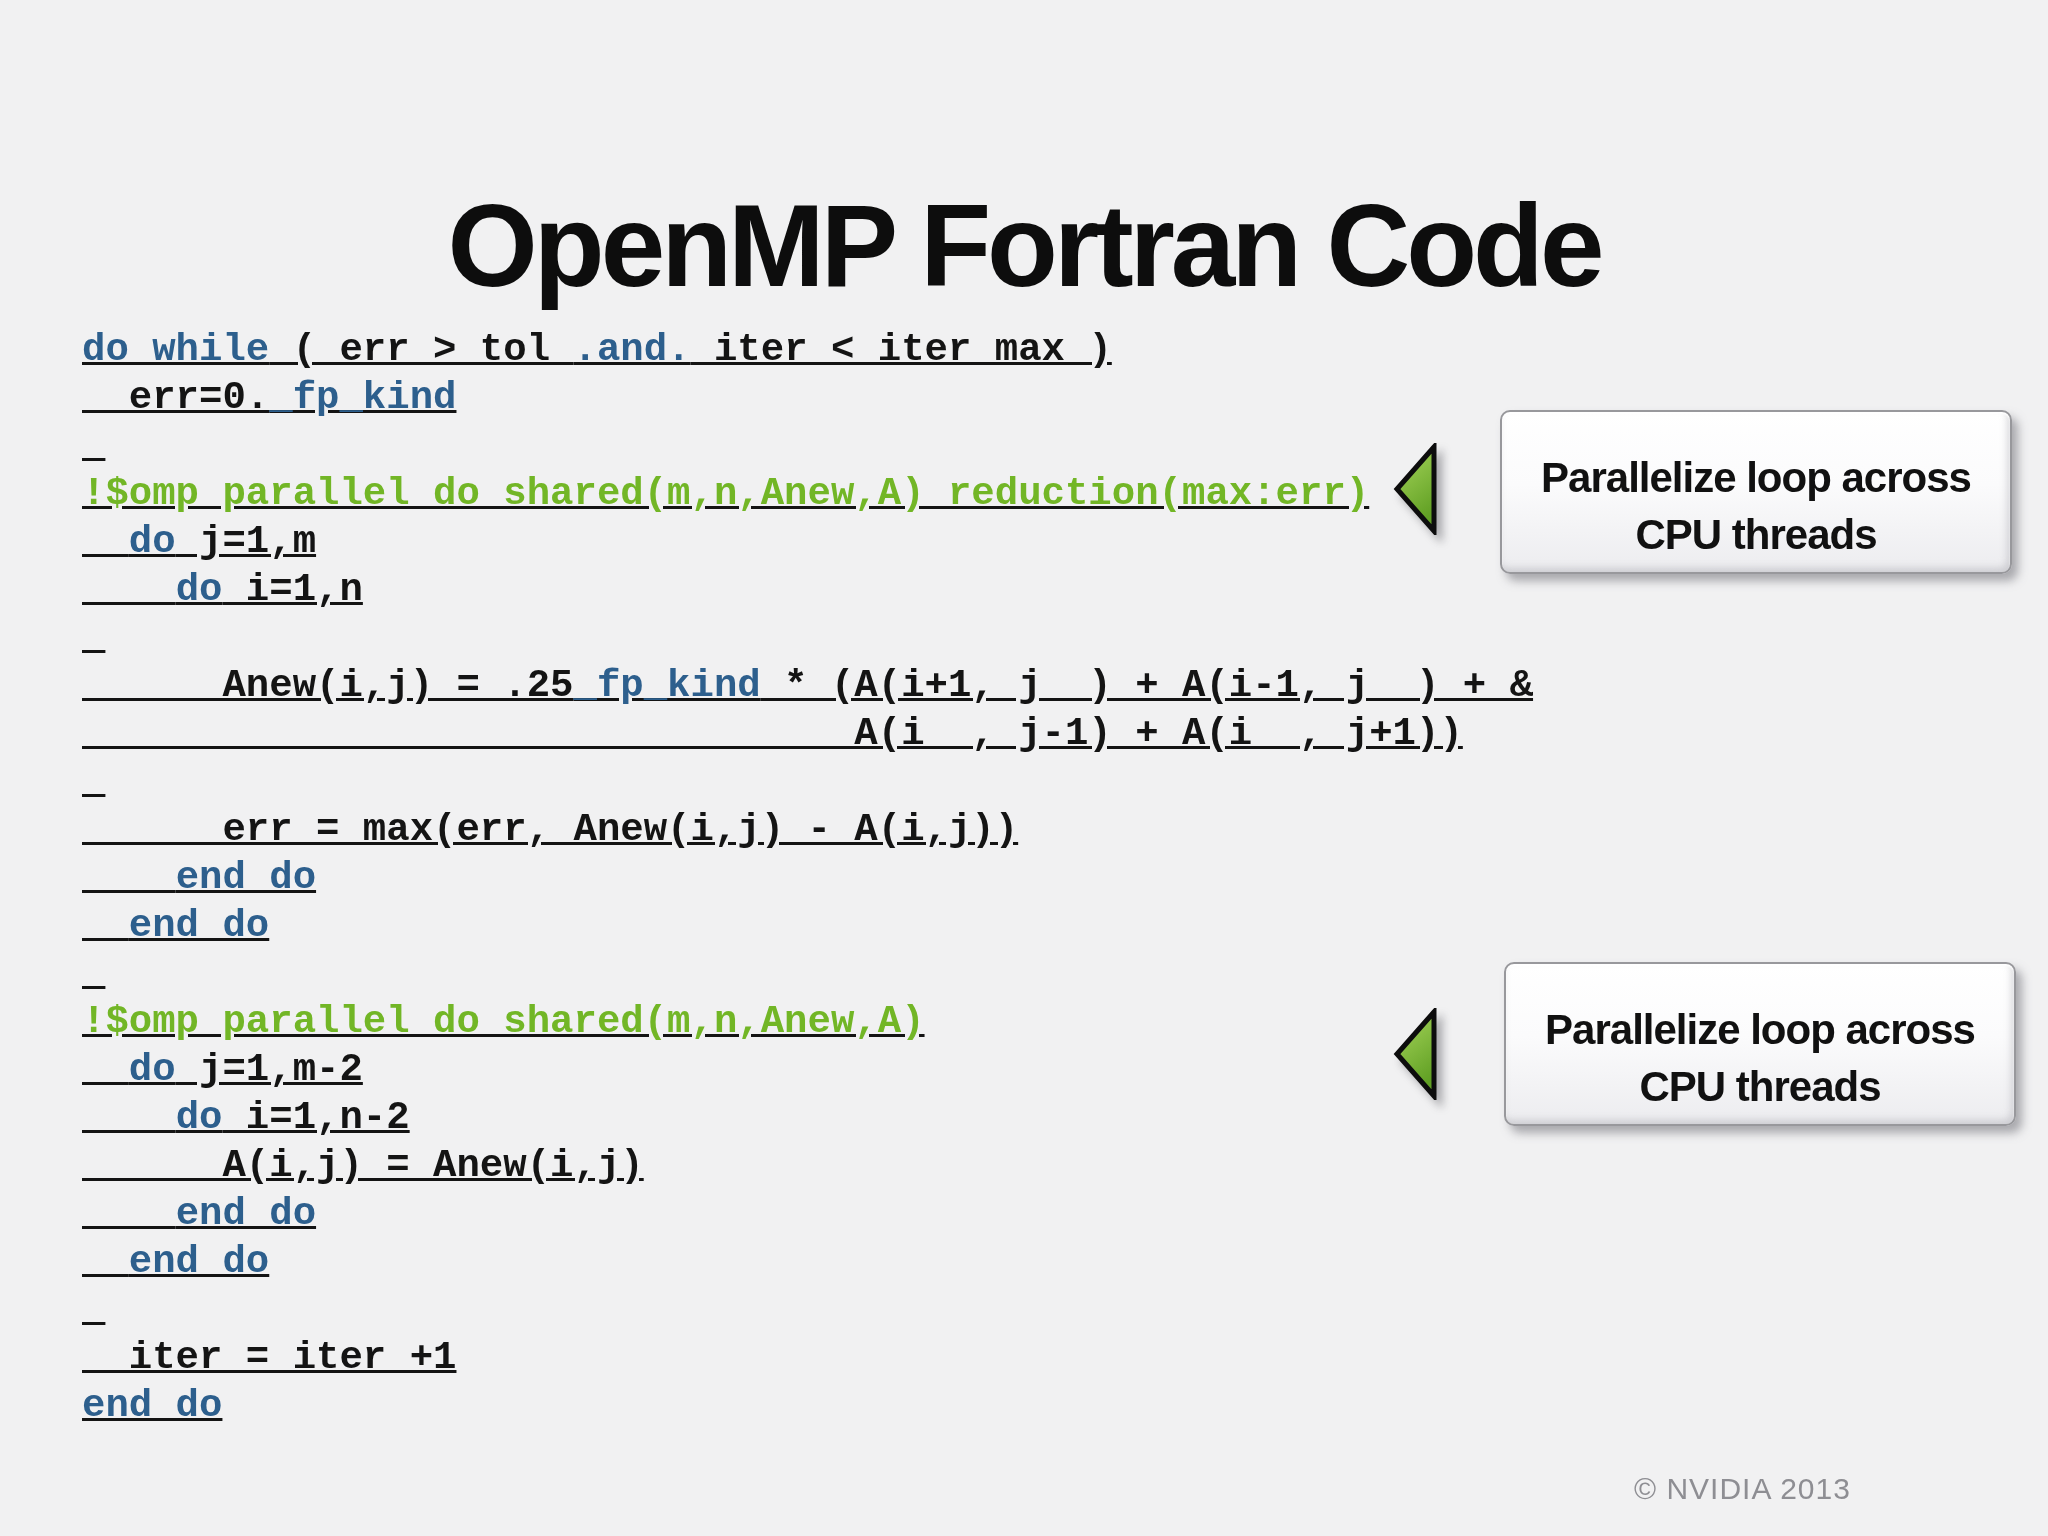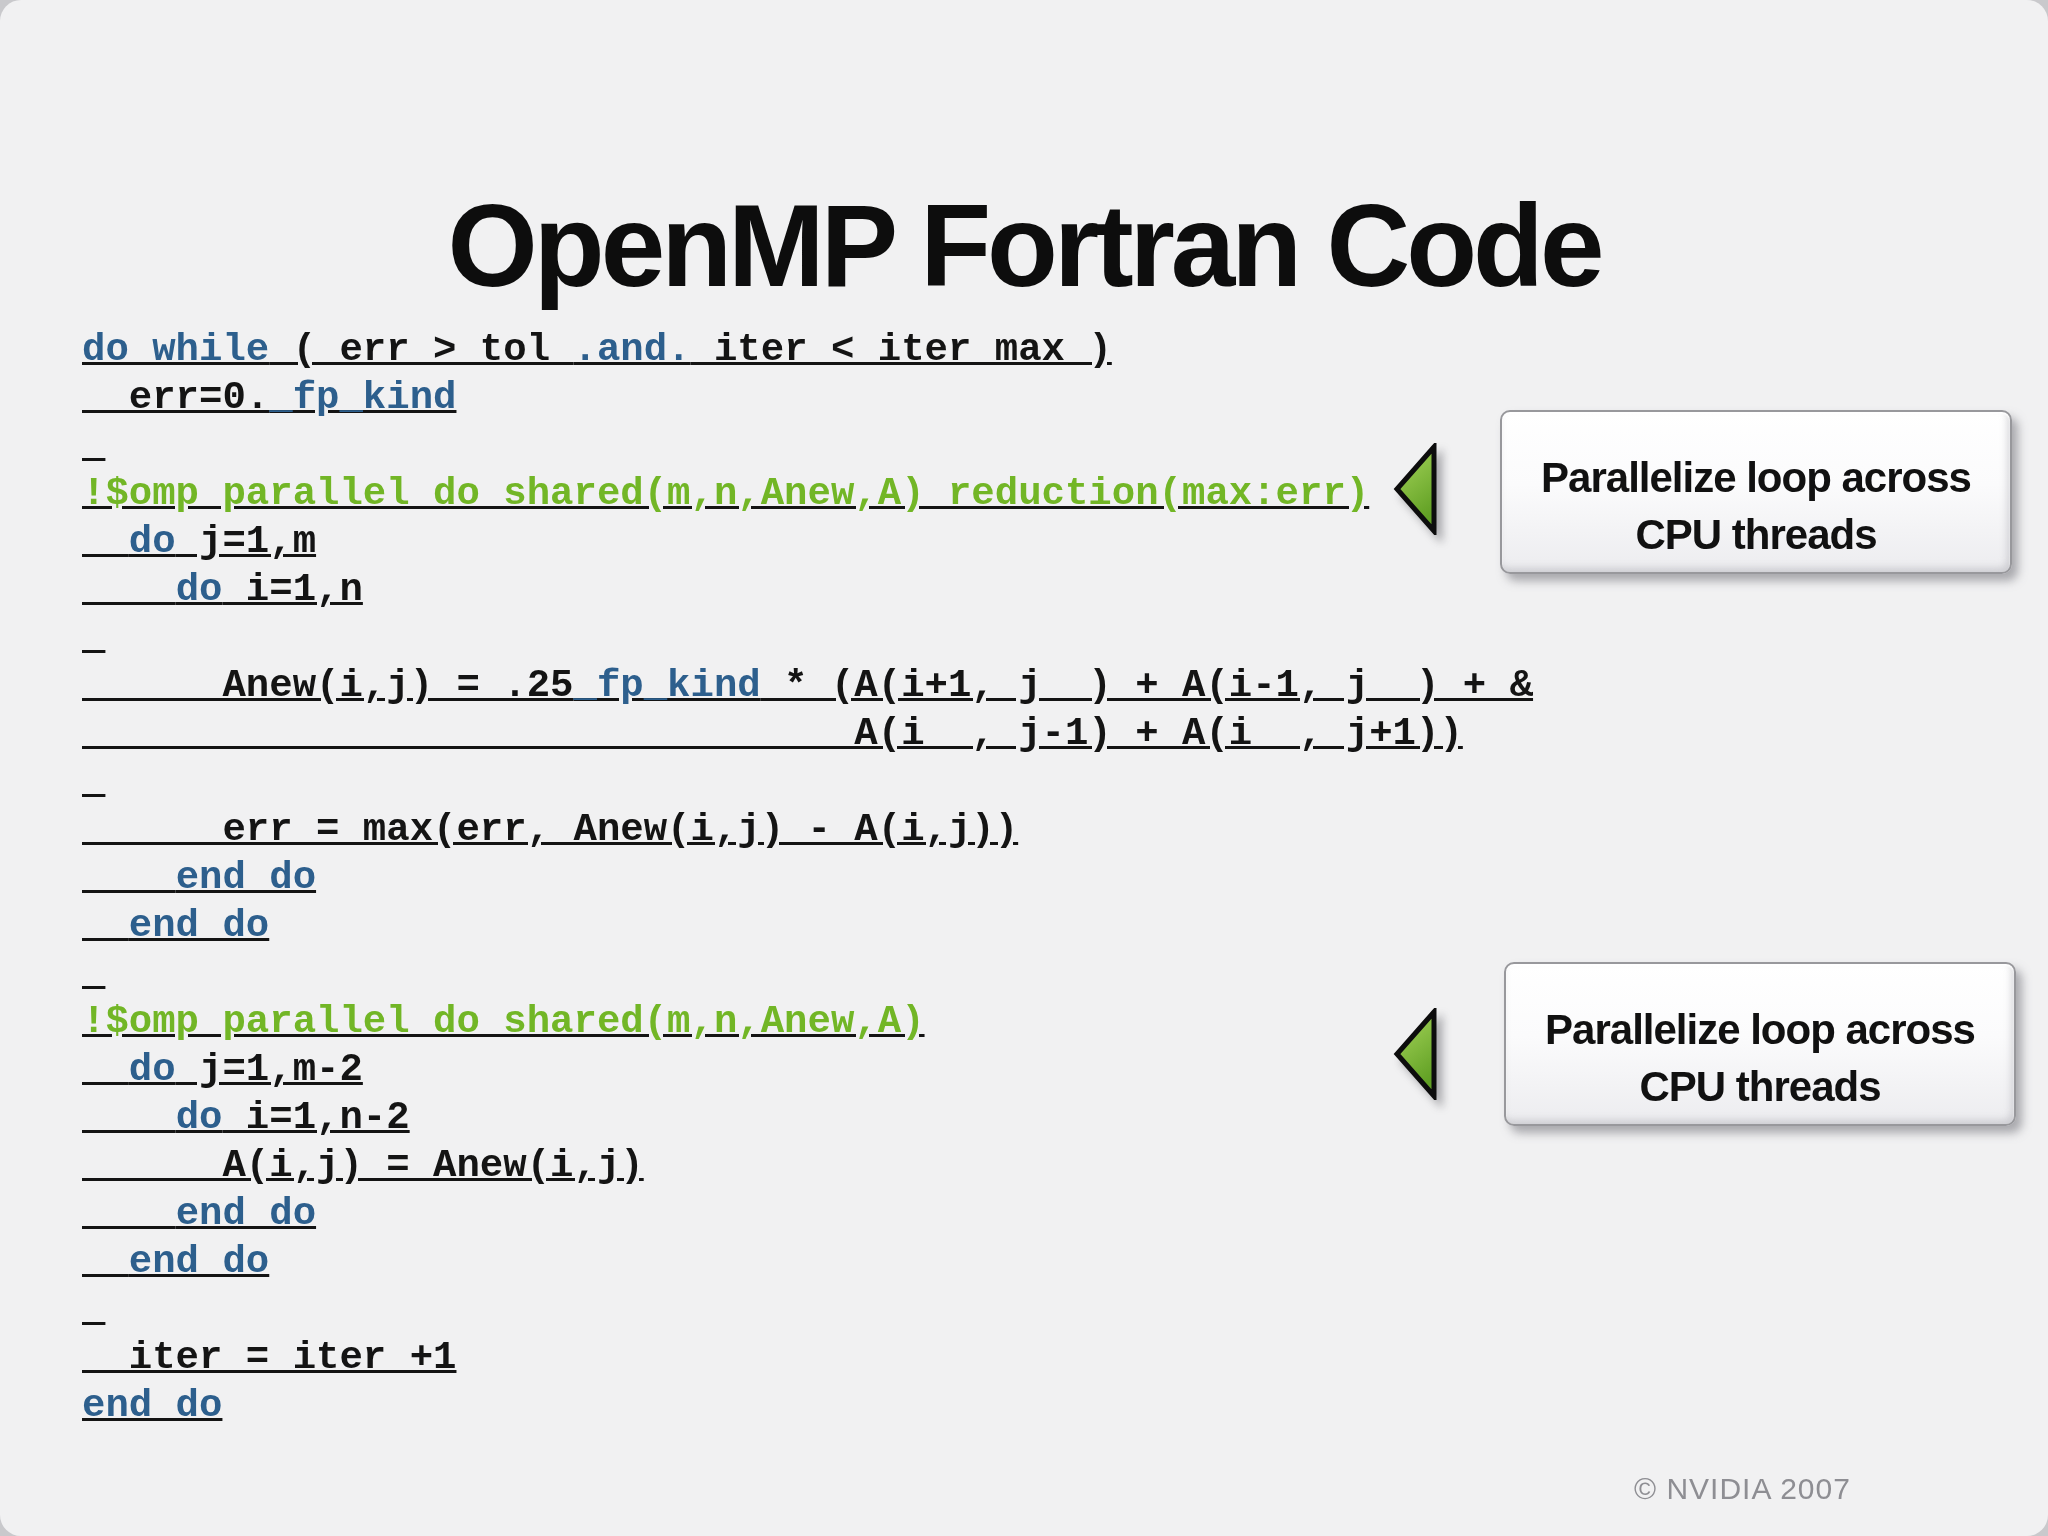--- a/index.html
+++ b/index.html
@@ -5,21 +5,20 @@
   html, body { margin: 0; padding: 0; }
   body { background: #c9c9cc; }
 
   .slide {
     position: relative;
     width: 2048px;
     height: 1536px;
     background: #f1f1f2;
     overflow: hidden;
     font-family: "Liberation Sans", sans-serif;
-    border-radius: 21px;
   }
 
   .slide-title {
     position: absolute;
     top: 96px;
     left: 0;
     right: 0;
     text-align: center;
     font-size: 116px;
     line-height: 1.25;
@@ -122,15 +121,15 @@
       </linearGradient>
     </defs>
     <polygon points="41,4 4,46 41,88" fill="url(#arrowGrad2)" stroke="#0d0d0d" stroke-width="5" stroke-linejoin="miter"></polygon>
   </svg>
 
   <div class="callout callout-2">
     <span class="callout-line">Parallelize loop across</span>
     <span class="callout-line">CPU threads</span>
   </div>
 
-  <div class="footer-credit">© NVIDIA 2007</div>
+  <div class="footer-credit">© NVIDIA 2013</div>
 
 </div>
 
 </body></html>

